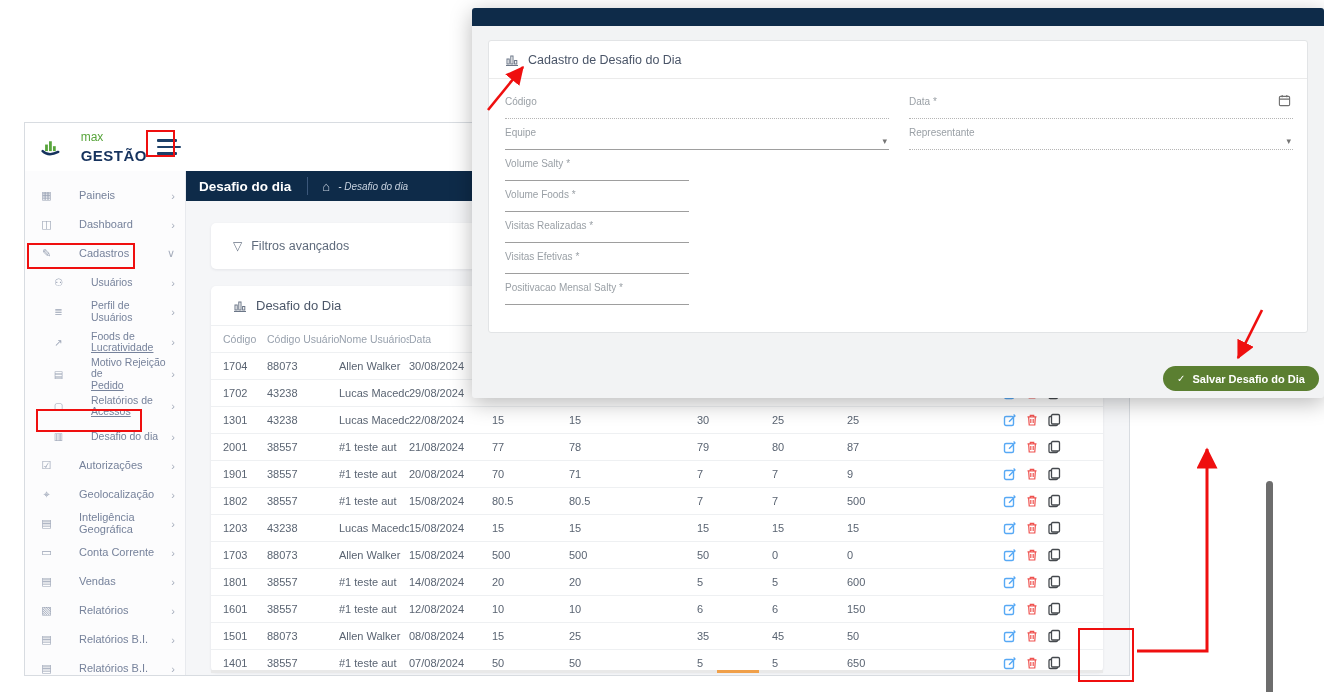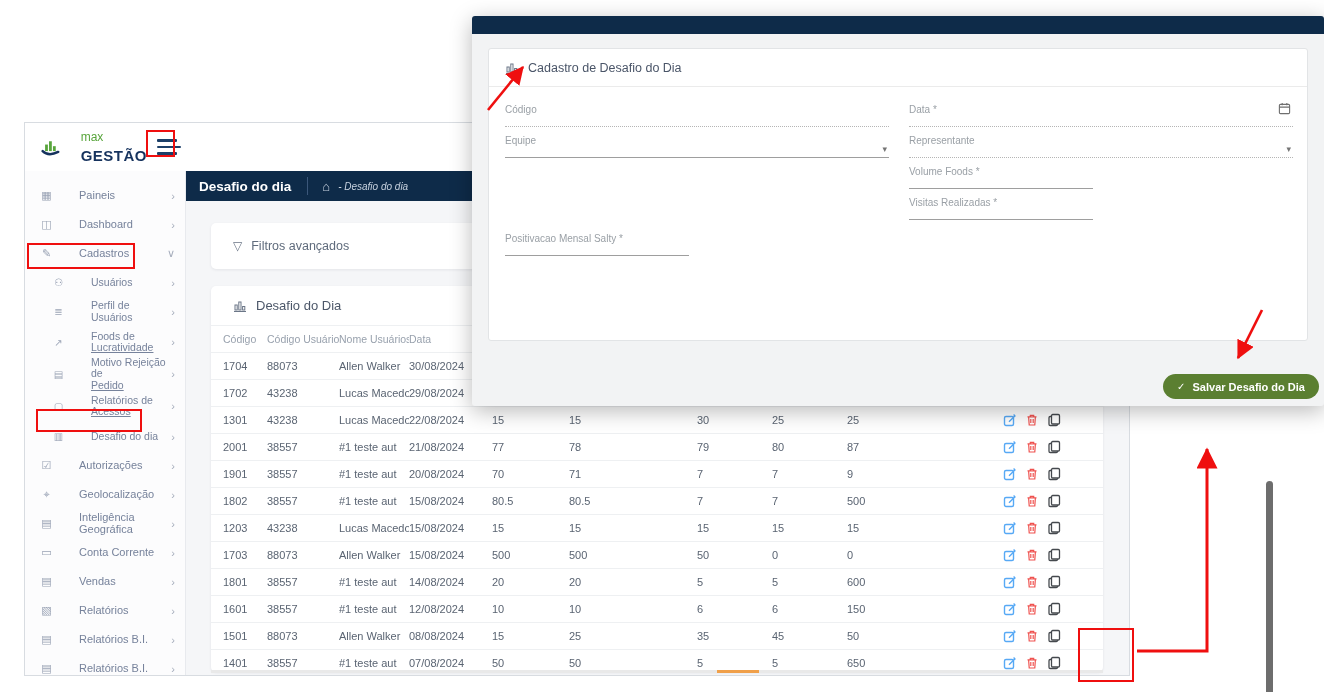--- a/index.html
+++ b/index.html
@@ -51,21 +51,21 @@
   .trow  { color:#5a6472; font-size:11px; }
   .td, .th { overflow:hidden; white-space:nowrap; padding-right:6px; }
   .actions { display:flex; gap:8px; justify-content:flex-end; align-items:center; }
   .aic { width:14px; height:14px; cursor:pointer; }
 
   .vscroll { position:absolute; left:1080px; top:280px; width:7px; height:218px; background:#6d6d6d; border-radius:4px; }
   .hscroll { position:absolute; left:25px; bottom:2px; width:892px; height:3px; background:#e9e9e9; }
   .hthumb { position:absolute; left:506px; top:0; width:42px; height:3px; background:#f0a04a; }
 
   
-  .modal { position:absolute; left:472px; top:16px; width:852px; height:390px; background:#f2f3f4; border-radius:3px; box-shadow:0 5px 22px rgba(0,0,0,.28); }
+  .modal { position:absolute; left:472px; top:8px; width:852px; height:390px; background:#f2f3f4; border-radius:3px; box-shadow:0 5px 22px rgba(0,0,0,.28); }
   .modal-topbar { height:18px; background:#0e2b49; border-radius:3px 3px 0 0; }
   .form-card { position:absolute; left:16px; top:32px; width:820px; height:293px; background:#fff; border:1px solid #e2e4e6; border-radius:3px; }
   .fc-head { height:38px; display:flex; align-items:center; gap:9px; padding-left:16px; border-bottom:1px solid #ebebeb; color:#4a5568; font-size:12.5px; }
   .fields { display:grid; grid-template-columns:384px 384px; column-gap:20px; row-gap:5px; padding:14px 16px 0 16px; }
   .field { position:relative; height:26px; border-bottom:1px solid #9e9e9e; }
   .field.dotted { border-bottom:1px dotted #b5b5b5; }
   .field.half { width:48%; }
   .flabel { position:absolute; left:0; top:3px; font-size:10px; color:#9aa0a6; }
   .caret { position:absolute; right:2px; bottom:3px; color:#757575; font-size:9px; }
   .calico { position:absolute; right:2px; top:1px; }
@@ -582,29 +582,35 @@
         </svg>
       </div>
       <div class="field">
         <span class="flabel">Equipe</span>
         <span class="caret">▾</span>
       </div>
       <div class="field dotted">
         <span class="flabel">Representante</span>
         <span class="caret">▾</span>
       </div>
+      <div class="field half">
+        <span class="flabel">Volume Salty *</span>
+      </div>
       <div></div>
       <div class="field half">
         <span class="flabel">Volume Foods *</span>
       </div>
       <div></div>
       <div class="field half">
         <span class="flabel">Visitas Realizadas *</span>
       </div>
       <div></div>
+      <div class="field half">
+        <span class="flabel">Visitas Efetivas *</span>
+      </div>
       <div></div>
       <div class="field half">
         <span class="flabel">Positivacao Mensal Salty *</span>
       </div>
       <div></div>
     </div>
   </div>
   <button class="modal-save">
     <span class="chk">✓</span>
     <span>Salvar Desafio do Dia</span>

